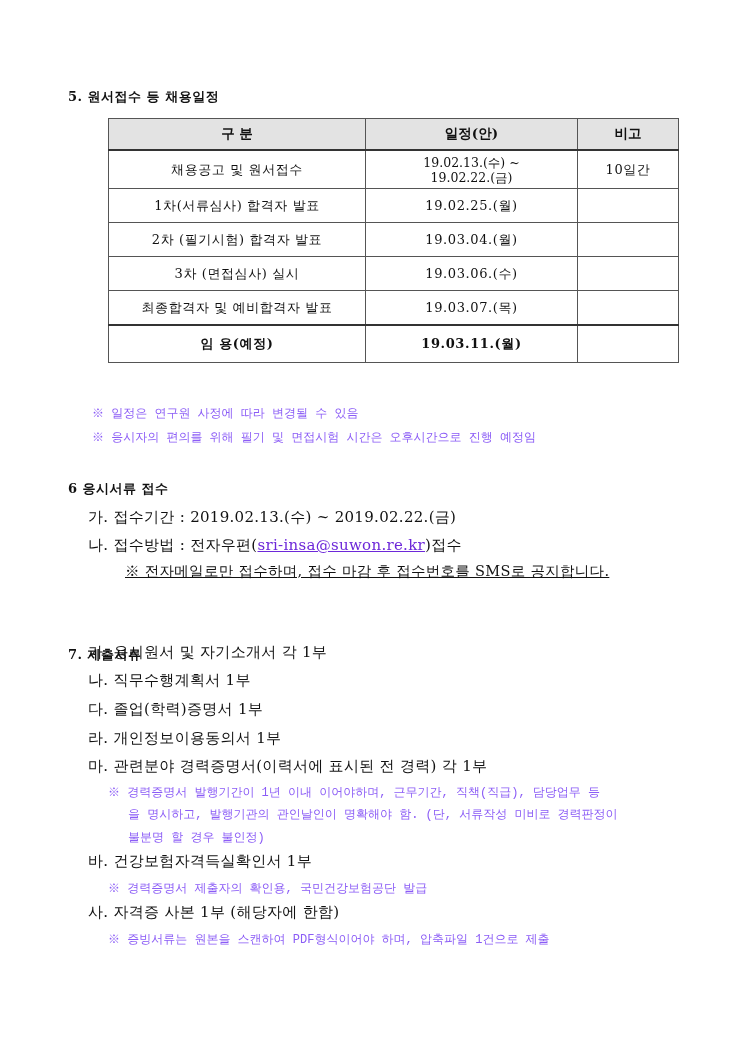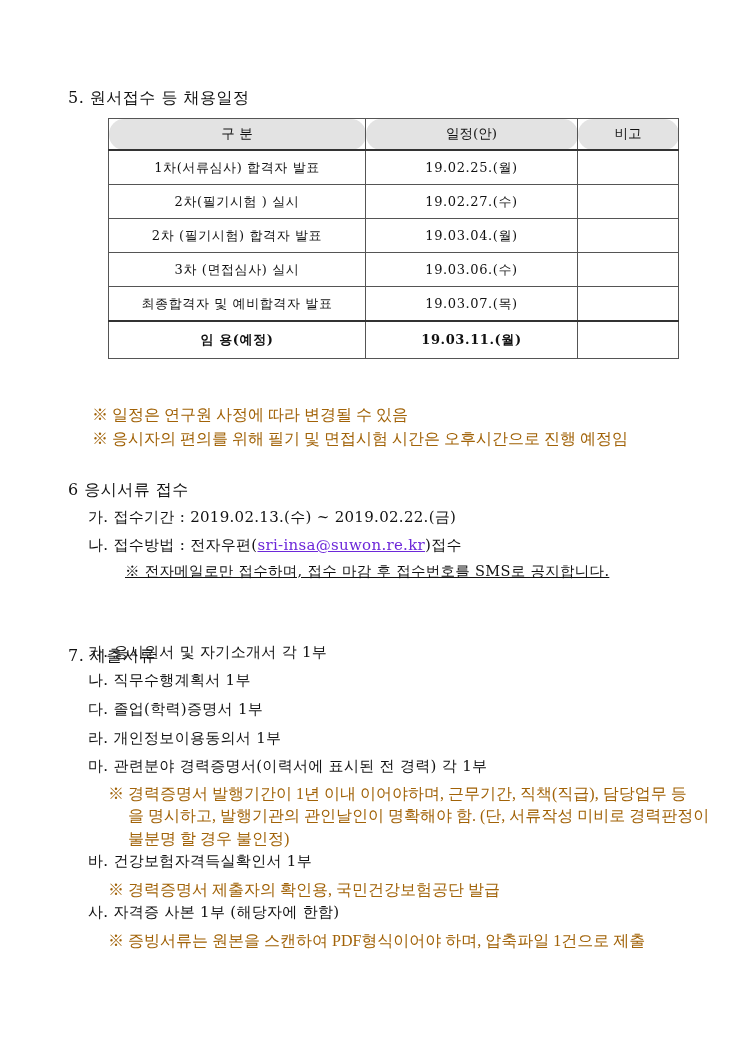--- a/index.html
+++ b/index.html
@@ -3,42 +3,41 @@
 <meta charset="utf-8">
 <style>
   html, body { margin: 0; padding: 0; background: #ffffff; }
   body {
     width: 750px; height: 1061px; position: relative; overflow: hidden;
     font-family: "DejaVu Serif", "Liberation Serif", serif;
     color: #111111;
   }
   .abs { position: absolute; }
   .heading {
-    font-size: 16px; font-weight: normal; letter-spacing: 0.5px; white-space: nowrap;
+    font-size: 13px; font-weight: bold; letter-spacing: 0.5px; white-space: nowrap;
   }
   .sched-table {
     position: absolute; left: 108px; top: 118px; width: 570px;
     border-collapse: collapse; table-layout: fixed;
   }
   .sched-table th, .sched-table td {
     border: 1px solid #555555; text-align: center; vertical-align: middle;
     font-size: 13px; padding: 0; white-space: nowrap;
   }
   .sched-table th {
-    background: #e3e3e3; height: 30px; font-weight: normal; font-size: 13.5px;
+    background: #e3e3e3; height: 30px; font-weight: bold; font-size: 13.5px;
     border-bottom: 2px solid #333333;
-    border-radius: 15px;
   }
   .sched-table td { height: 33px; letter-spacing: 0.6px; }
   .sched-table td.dates { font-size: 12.5px; line-height: 15px; letter-spacing: 0; }
   .sched-table tr.emph td { font-weight: bold; border-top: 2px solid #333333; height: 36px; }
   .sched-table tr.first td { height: 37px; }
   .note {
-    font-family: Liberation Serif, serif;
-    font-size: 16px; color: #a16207; white-space: nowrap;
+    font-family: Liberation Mono, monospace;
+    font-size: 12px; color: #8b5cf6; white-space: nowrap;
   }
   .item { font-size: 15px; white-space: nowrap; letter-spacing: 0.3px; text-align: right; }
   .email { color: #6d28d9; text-decoration: underline; }
   .underlined { text-decoration: underline; margin-left: 25px; }
 </style>
 </head>
 <body>
 
 <div class="abs heading" style="left:68px; top:88px;">5. 원서접수 등 채용일정</div>
 
@@ -49,28 +48,31 @@
       <col style="width:101px">
   </colgroup>
   <thead>
     <tr>
       <th>구 분</th>
       <th>일정(안)</th>
       <th>비고</th>
     </tr>
   </thead>
   <tbody>
+    <tr class="first">
+      <td>채용공고 및 원서접수</td>
+      <td class="dates">
+        <div>19.02.13.(수) ~</div>
+        <div>19.02.22.(금)</div>
+      </td>
+      <td>10일간</td>
+    </tr>
     <tr>
       <td>1차(서류심사) 합격자 발표</td>
       <td>19.02.25.(월)</td>
-      <td></td>
-    </tr>
-    <tr>
-      <td>2차(필기시험 ) 실시</td>
-      <td>19.02.27.(수)</td>
       <td></td>
     </tr>
     <tr>
       <td>2차 (필기시험) 합격자 발표</td>
       <td>19.03.04.(월)</td>
       <td></td>
     </tr>
     <tr>
       <td>3차 (면접심사) 실시</td>
       <td>19.03.06.(수)</td>

